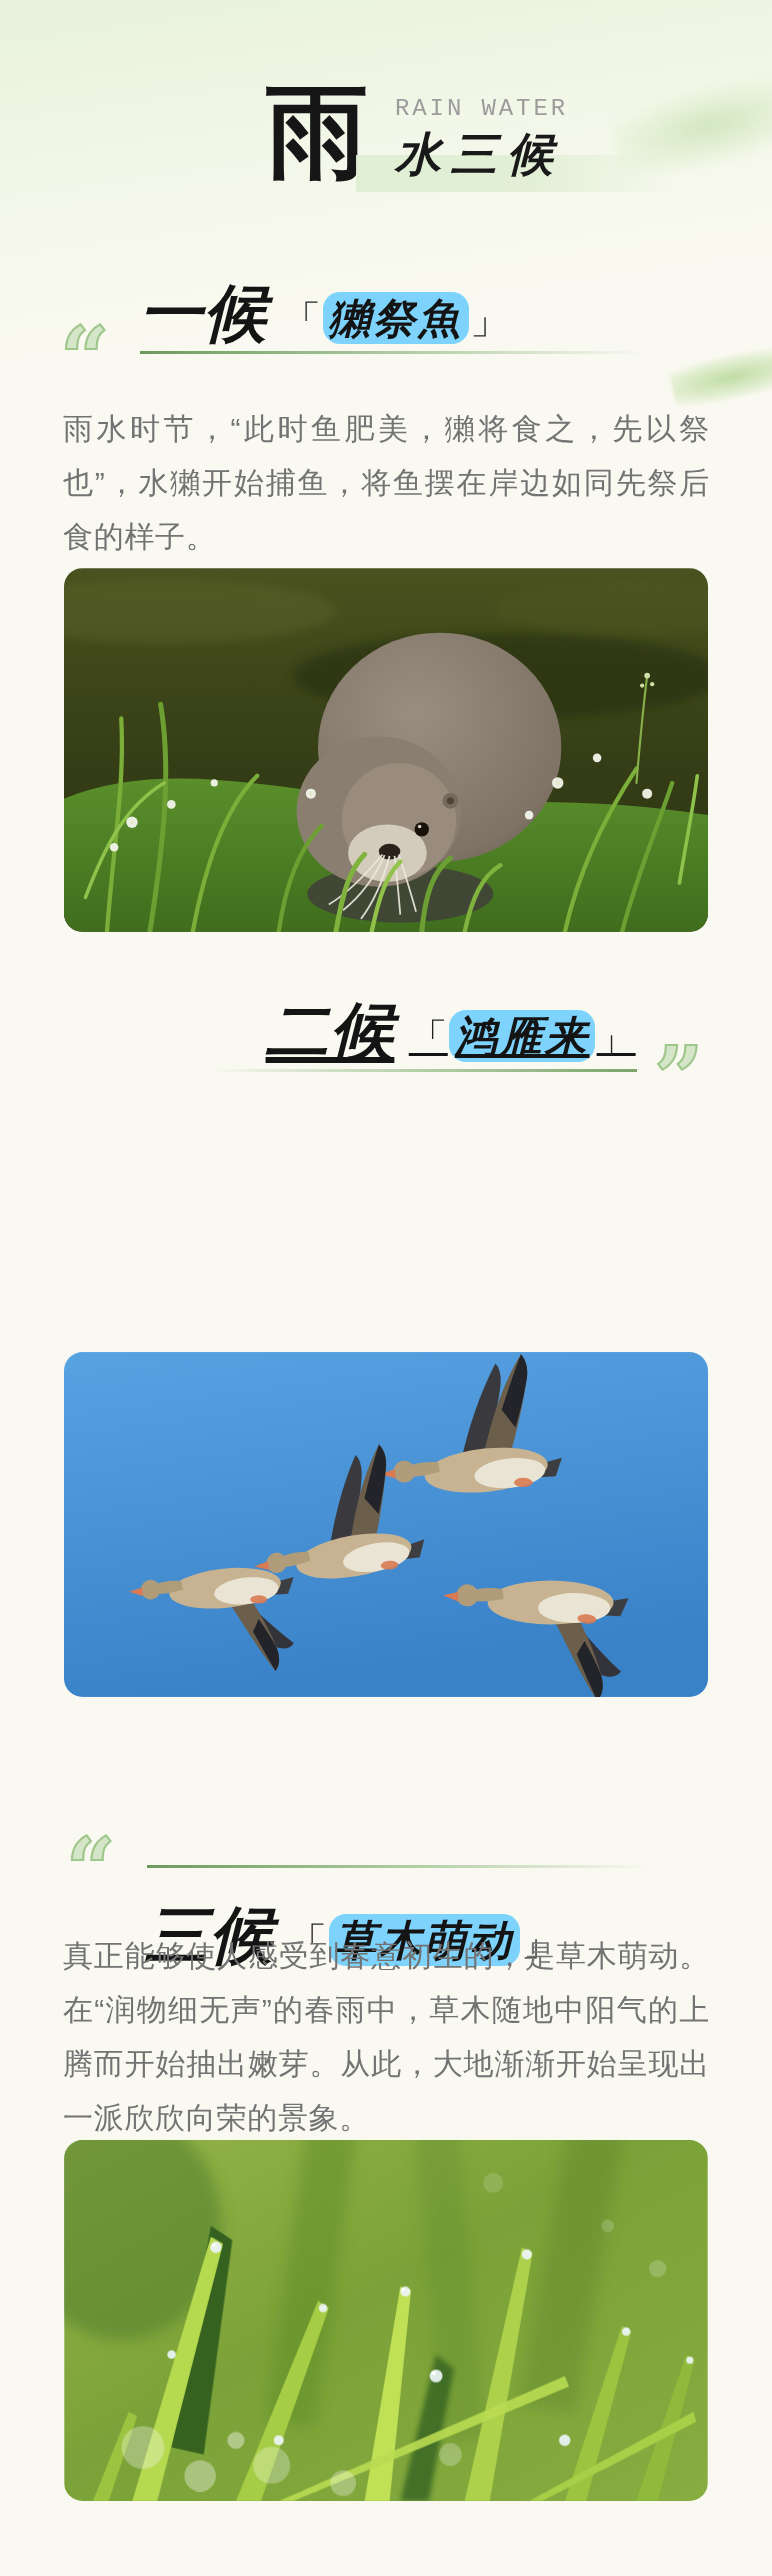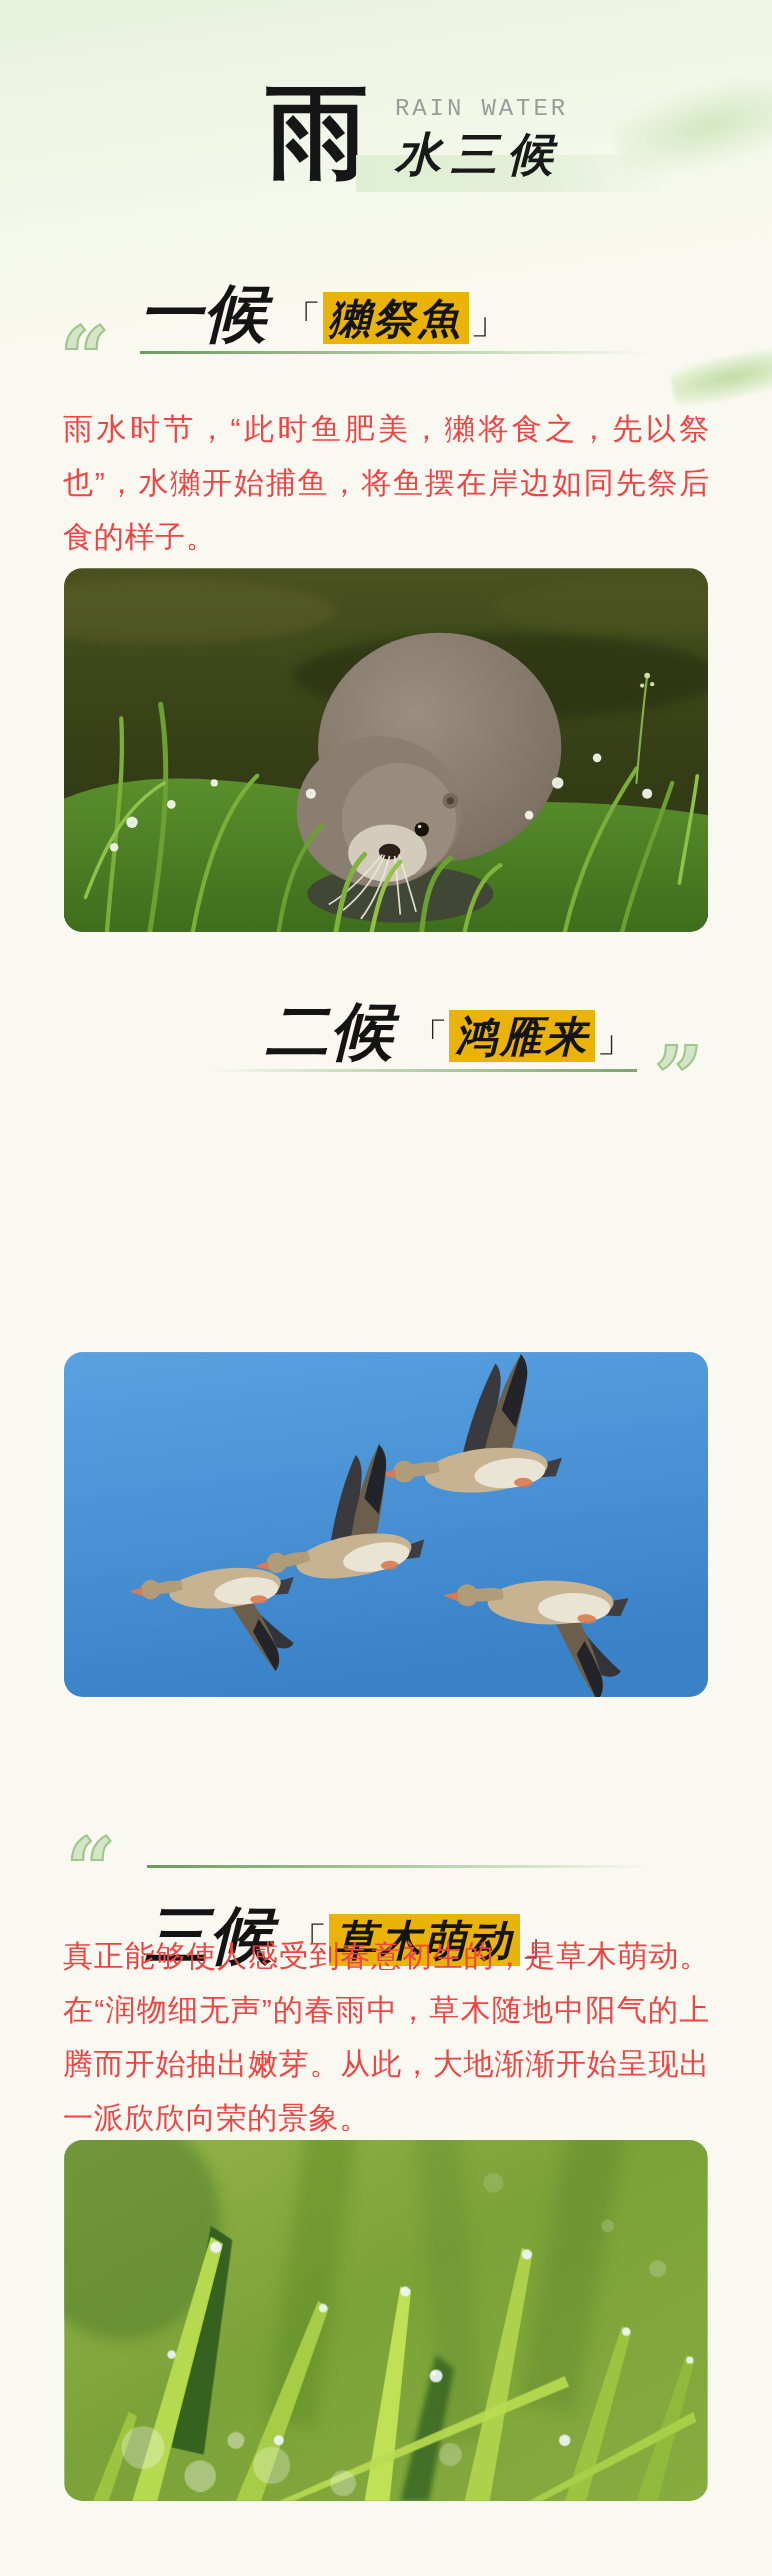--- a/index.html
+++ b/index.html
@@ -24,37 +24,37 @@
         letter-spacing:10px;color:#191919;margin-left:33px;}
 
   
   .quote-mark{position:absolute;font:700 86px/1 "DejaVu Serif","Liberation Serif",serif;
         color:#d4e6c7;-webkit-text-stroke:2.1px #9fc78c;}
   .head-row{position:absolute;display:flex;align-items:flex-end;color:#141414;white-space:nowrap;text-align:center;}
   .head-prefix{font:italic 700 63px/1 "DejaVu Serif","Liberation Serif",serif;letter-spacing:1.4px;}
   .head-term-group{display:flex;align-items:flex-end;margin-left:13px;padding-bottom:1.4px;}
   .head-bracket{font:400 39px/1 "DejaVu Serif","Liberation Serif",serif;color:#232323;padding:0 1.4px 4.3px;}
   .head-term{font:italic 700 42px/1 "DejaVu Serif","Liberation Serif",serif;letter-spacing:2.9px;
-        background:#eab308;padding:5.7px 5.7px 3.6px;}
+        background:#7dd3fc;padding:5.7px 5.7px 3.6px;border-radius:17px;}
   .head-line{position:absolute;height:2.9px;}
   .line-fade-right{background:linear-gradient(90deg,#6d9a5c 0%,#a6c699 45%,rgba(166,198,153,0) 100%);}
   .line-fade-left{background:linear-gradient(270deg,#7ca46c 0%,#b9d2ad 55%,rgba(185,210,173,0) 100%);}
   #head-line-1{left:140px;top:351px;width:509px;}
   #head-line-2{left:206px;top:1069px;width:431px;}
   #head-line-3{left:147px;top:1865px;width:505px;}
   #quote-1{left:60px;top:315px;}
   #quote-2{left:654px;top:1035px;}
   #quote-3{left:66px;top:1826px;}
   #head-row-1{left:139px;top:282px;}
-  #head-row-2{right:136px;top:1000px;}
+  #head-row-2{right:136px;top:1000px;text-decoration:underline;}
   #head-row-3{left:145px;top:1904px;}
 
   
   .para{position:absolute;left:63px;width:647px;font-size:30px;line-height:54px;letter-spacing:0.7px;
-        color:#ef4444;text-align:justify;}
+        color:#737373;text-align:justify;}
   #para-1{top:372px;}
   #para-2{top:1129px;}
   #para-3{top:1899px;}
 
   
   .photo-card{position:absolute;left:64px;width:644px;border-radius:18.6px;overflow:hidden;line-height:0;}
   #photo-otter{top:568px;height:364px;}
   #photo-geese{top:1352px;height:345px;}
   #photo-grass{top:2140px;height:361px;}
   .photo-card svg{width:100%;height:100%;display:block;}

